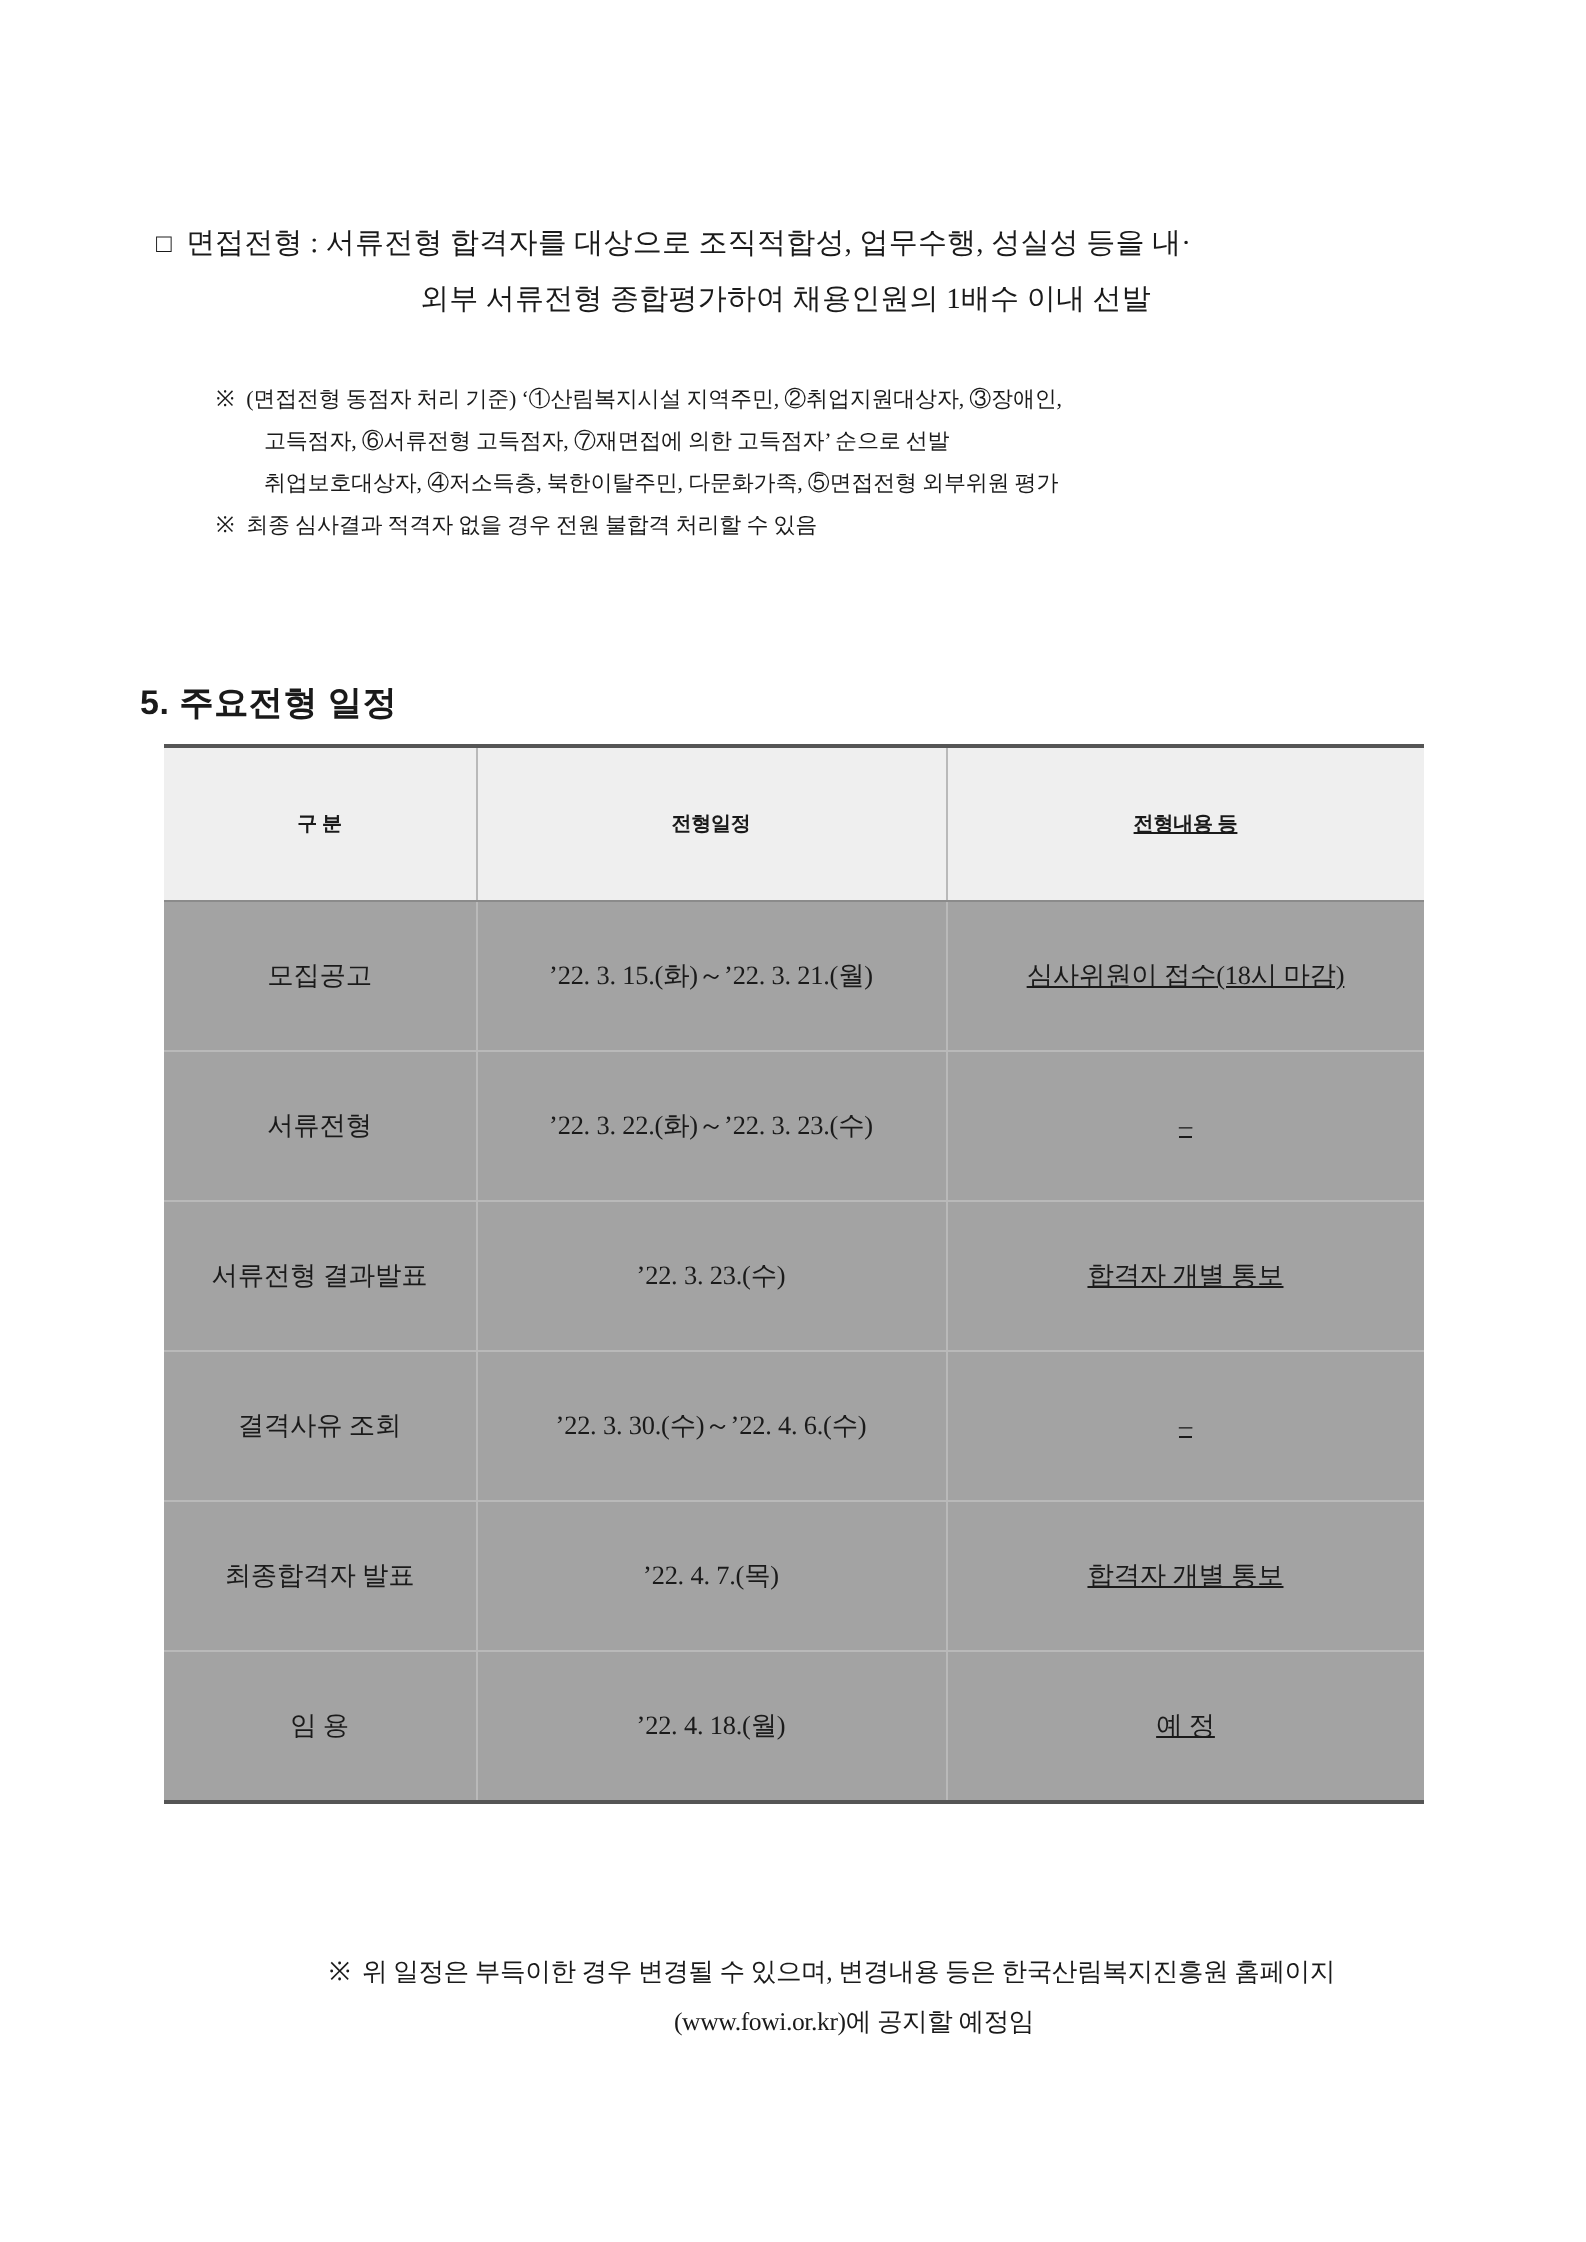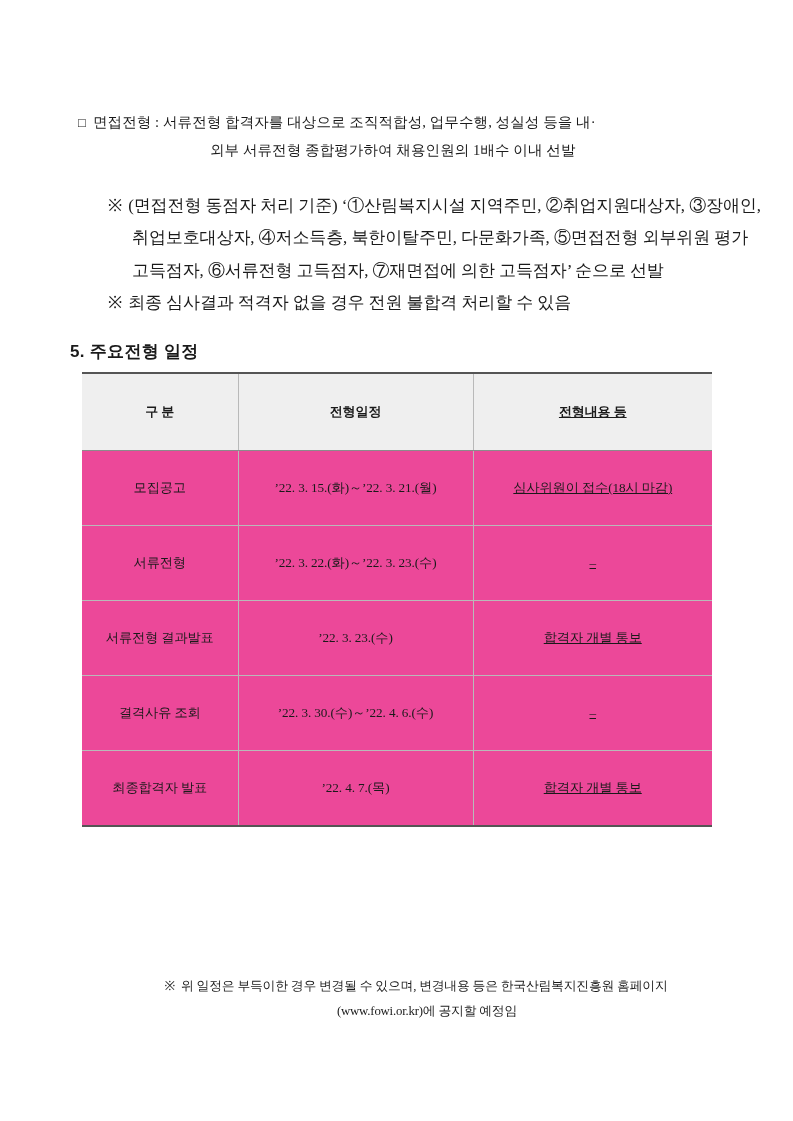--- a/index.html
+++ b/index.html
@@ -45,21 +45,21 @@
     padding-left: 132px;
   }
 
   .notes {
     position: absolute;
     left: 108px;
     top: 160px;
     width: 630px;
   }
   .note {
-    font-size: 17px;
+    font-size: 11px;
     line-height: 1.9;
     letter-spacing: -0.1px;
     white-space: nowrap;
   }
   .note .mark {
     margin-right: 6px;
   }
   .note.indent {
     padding-left: 24px;
   }
@@ -94,27 +94,27 @@
     text-align: center;
     vertical-align: middle;
     font-size: 13.2px;
     letter-spacing: -0.1px;
     padding: 0 4px;
   }
   .schedule-table thead th {
     background: #efefef;
     height: 76px;
     font-weight: bold;
-    font-size: 13px;
+    font-size: 10px;
     border-top: 2px solid #555;
     border-bottom: 1px solid #8b8b8b;
   }
   .schedule-table tbody td {
     height: 74px;
-    background: #ec4899;
+    background: #a3a3a3;
   }
   .schedule-table tbody tr:last-child td {
     border-bottom: 2px solid #555;
   }
   .schedule-table th:first-child,
   .schedule-table td:first-child {
     border-left: none;
   }
   .schedule-table th:last-child,
   .schedule-table td:last-child {
@@ -156,24 +156,24 @@
       <span class="box-marker">□</span><span>면접전형 : 서류전형 합격자를 대상으로 조직적합성, 업무수행, 성실성 등을 내·</span>
     </div>
     <div class="intro-line cont">외부 서류전형 종합평가하여 채용인원의 1배수 이내 선발</div>
   </div>
 
   <div class="notes">
     <div class="note">
       <span class="mark">※</span><span>(면접전형 동점자 처리 기준) ‘①산림복지시설 지역주민, ②취업지원대상자, ③장애인,</span>
     </div>
     <div class="note indent">
+      <span>고득점자, ⑥서류전형 고득점자, ⑦재면접에 의한 고득점자’ 순으로 선발</span>
+    </div>
+    <div class="note indent">
       <span>취업보호대상자, ④저소득층, 북한이탈주민, 다문화가족, ⑤면접전형 외부위원 평가</span>
-    </div>
-    <div class="note indent">
-      <span>고득점자, ⑥서류전형 고득점자, ⑦재면접에 의한 고득점자’ 순으로 선발</span>
     </div>
     <div class="note">
       <span class="mark">※</span><span>최종 심사결과 적격자 없을 경우 전원 불합격 처리할 수 있음</span>
     </div>
   </div>
 
   <div class="section-title">5. 주요전형 일정</div>
 
   <table class="schedule-table">
     <colgroup>
@@ -207,20 +207,25 @@
       <tr>
         <td>결격사유 조회</td>
         <td>’22. 3. 30.(수)～’22. 4. 6.(수)</td>
         <td class="dash">–</td>
       </tr>
       <tr>
         <td>최종합격자 발표</td>
         <td>’22. 4. 7.(목)</td>
         <td>합격자 개별 통보</td>
       </tr>
+      <tr>
+        <td>임  용</td>
+        <td>’22. 4. 18.(월)</td>
+        <td>예 정</td>
+      </tr>
     </tbody>
   </table>
 
   <div class="footnote">
     <div class="fn-line">
       <span class="mark">※</span><span>위 일정은 부득이한 경우 변경될 수 있으며, 변경내용 등은 한국산림복지진흥원 홈페이지</span>
     </div>
     <div class="fn-line indent">(www.fowi.or.kr)에 공지할 예정임</div>
   </div>
 

